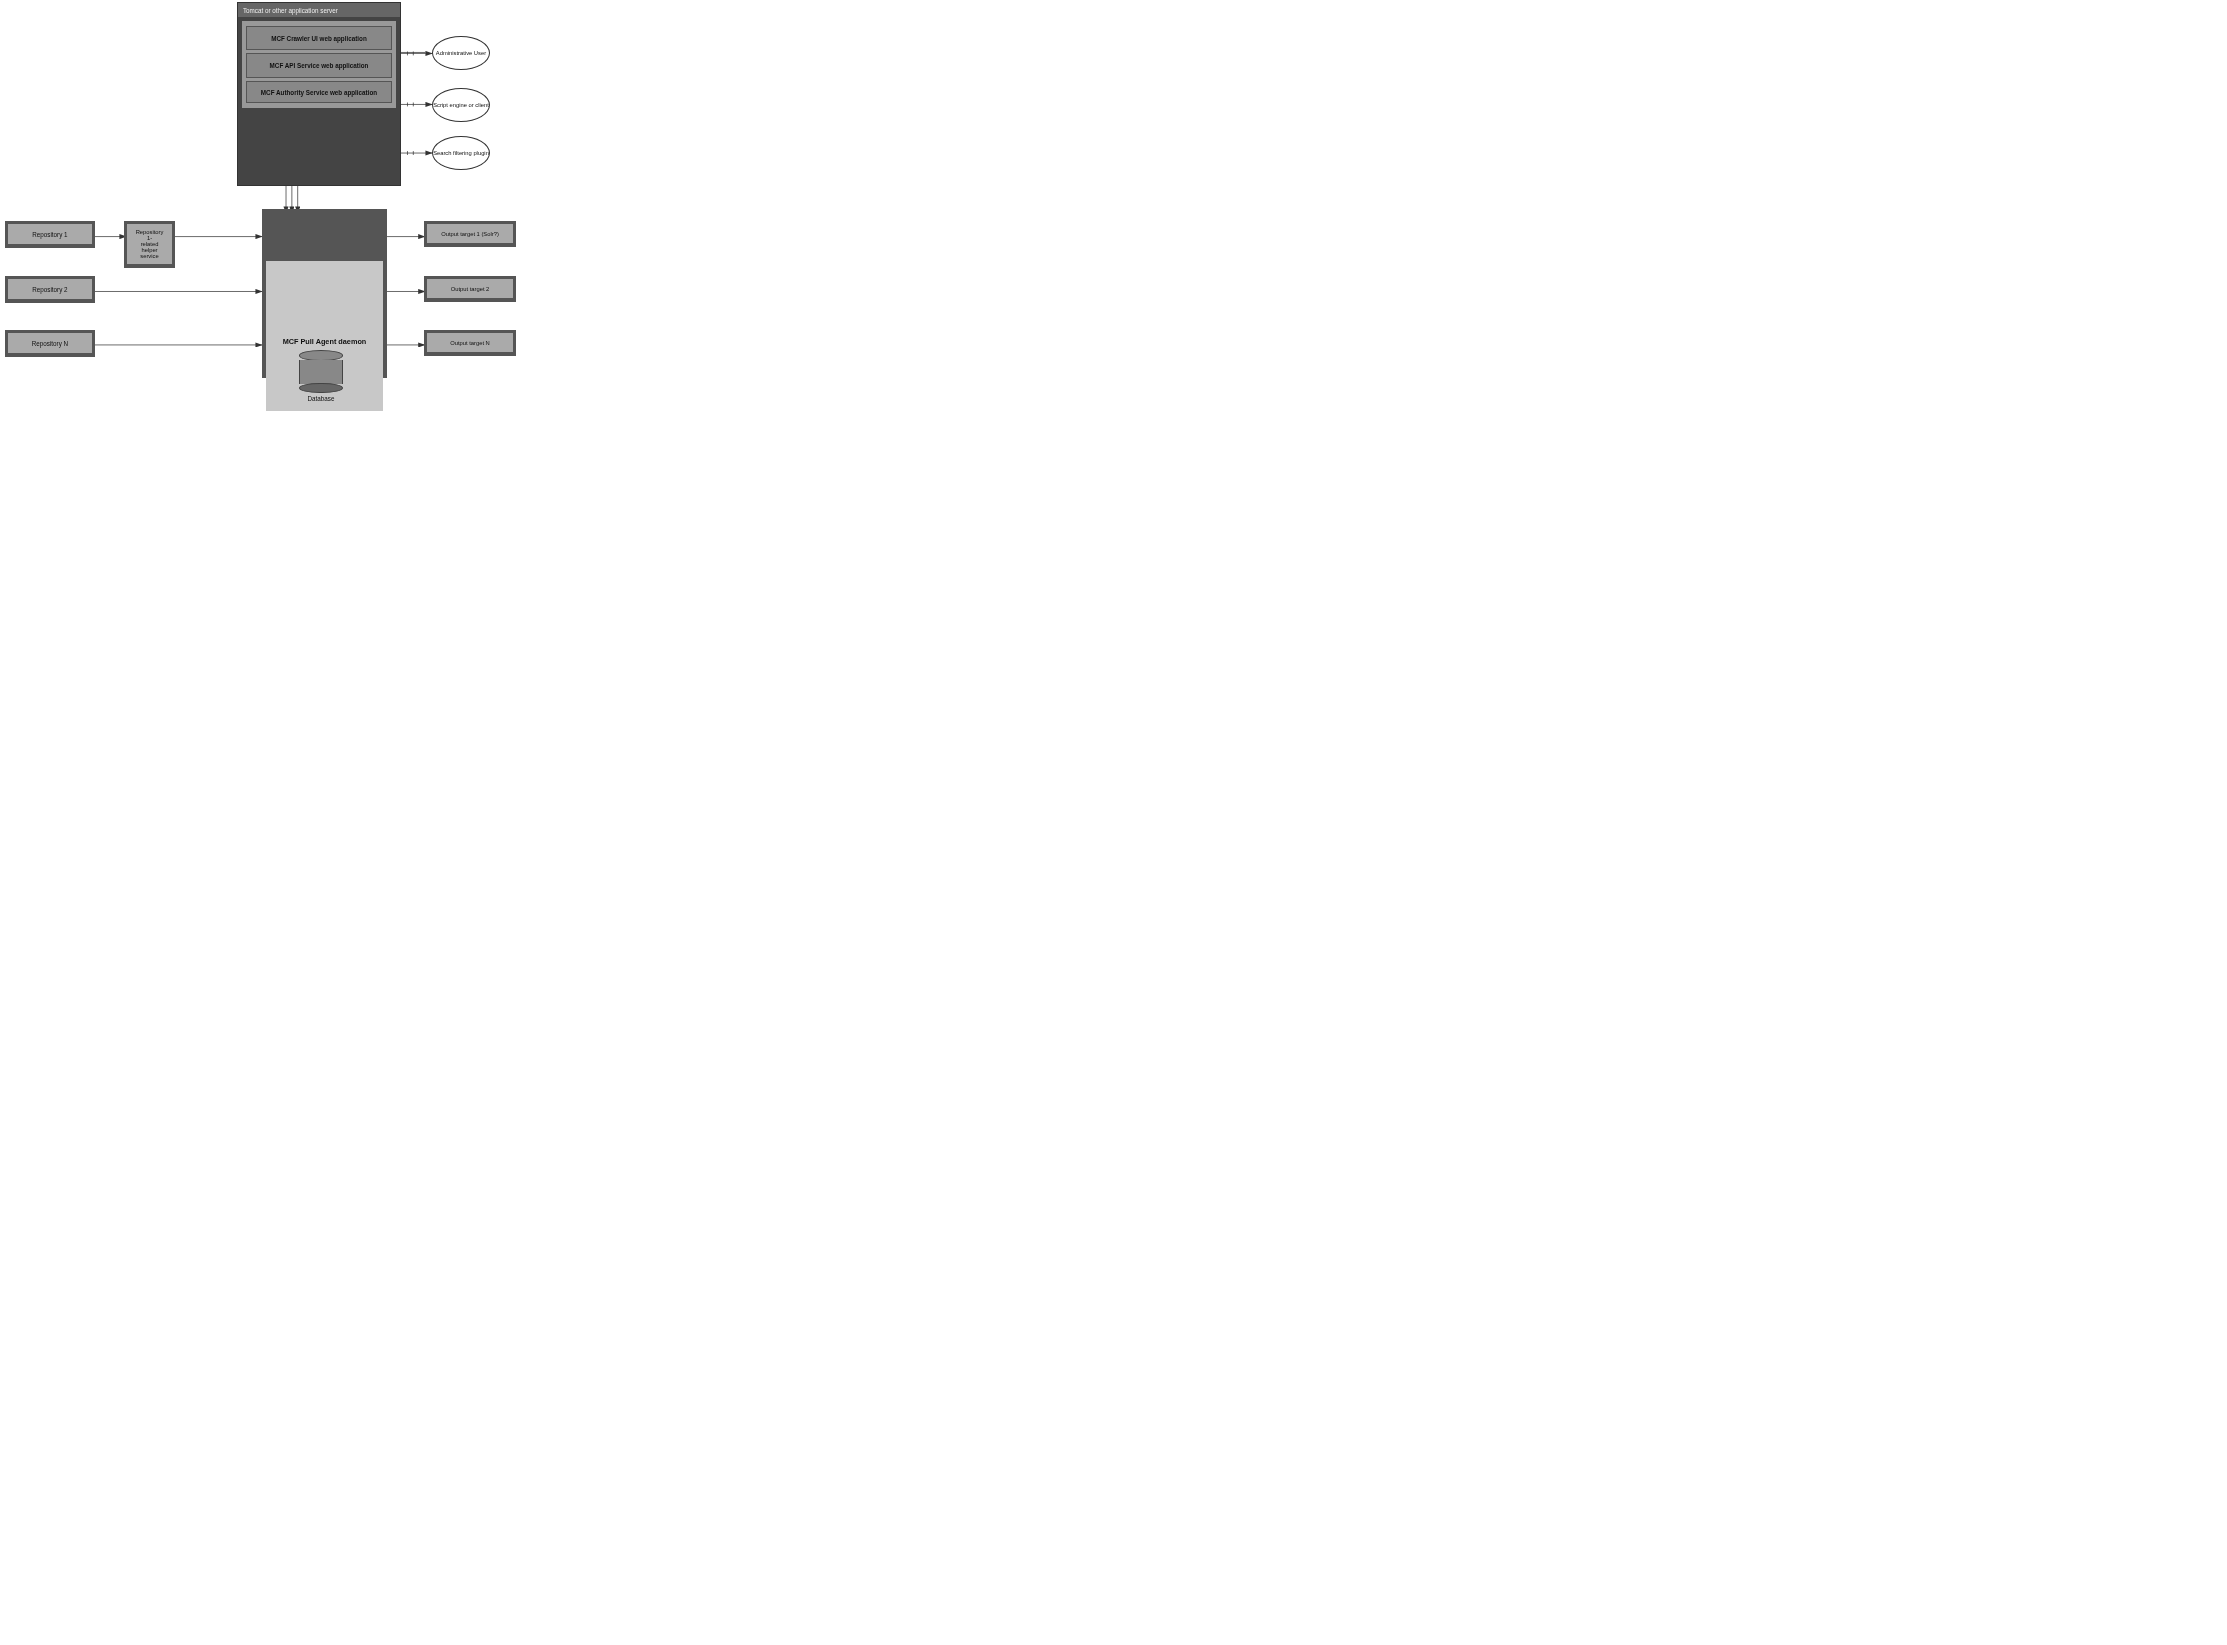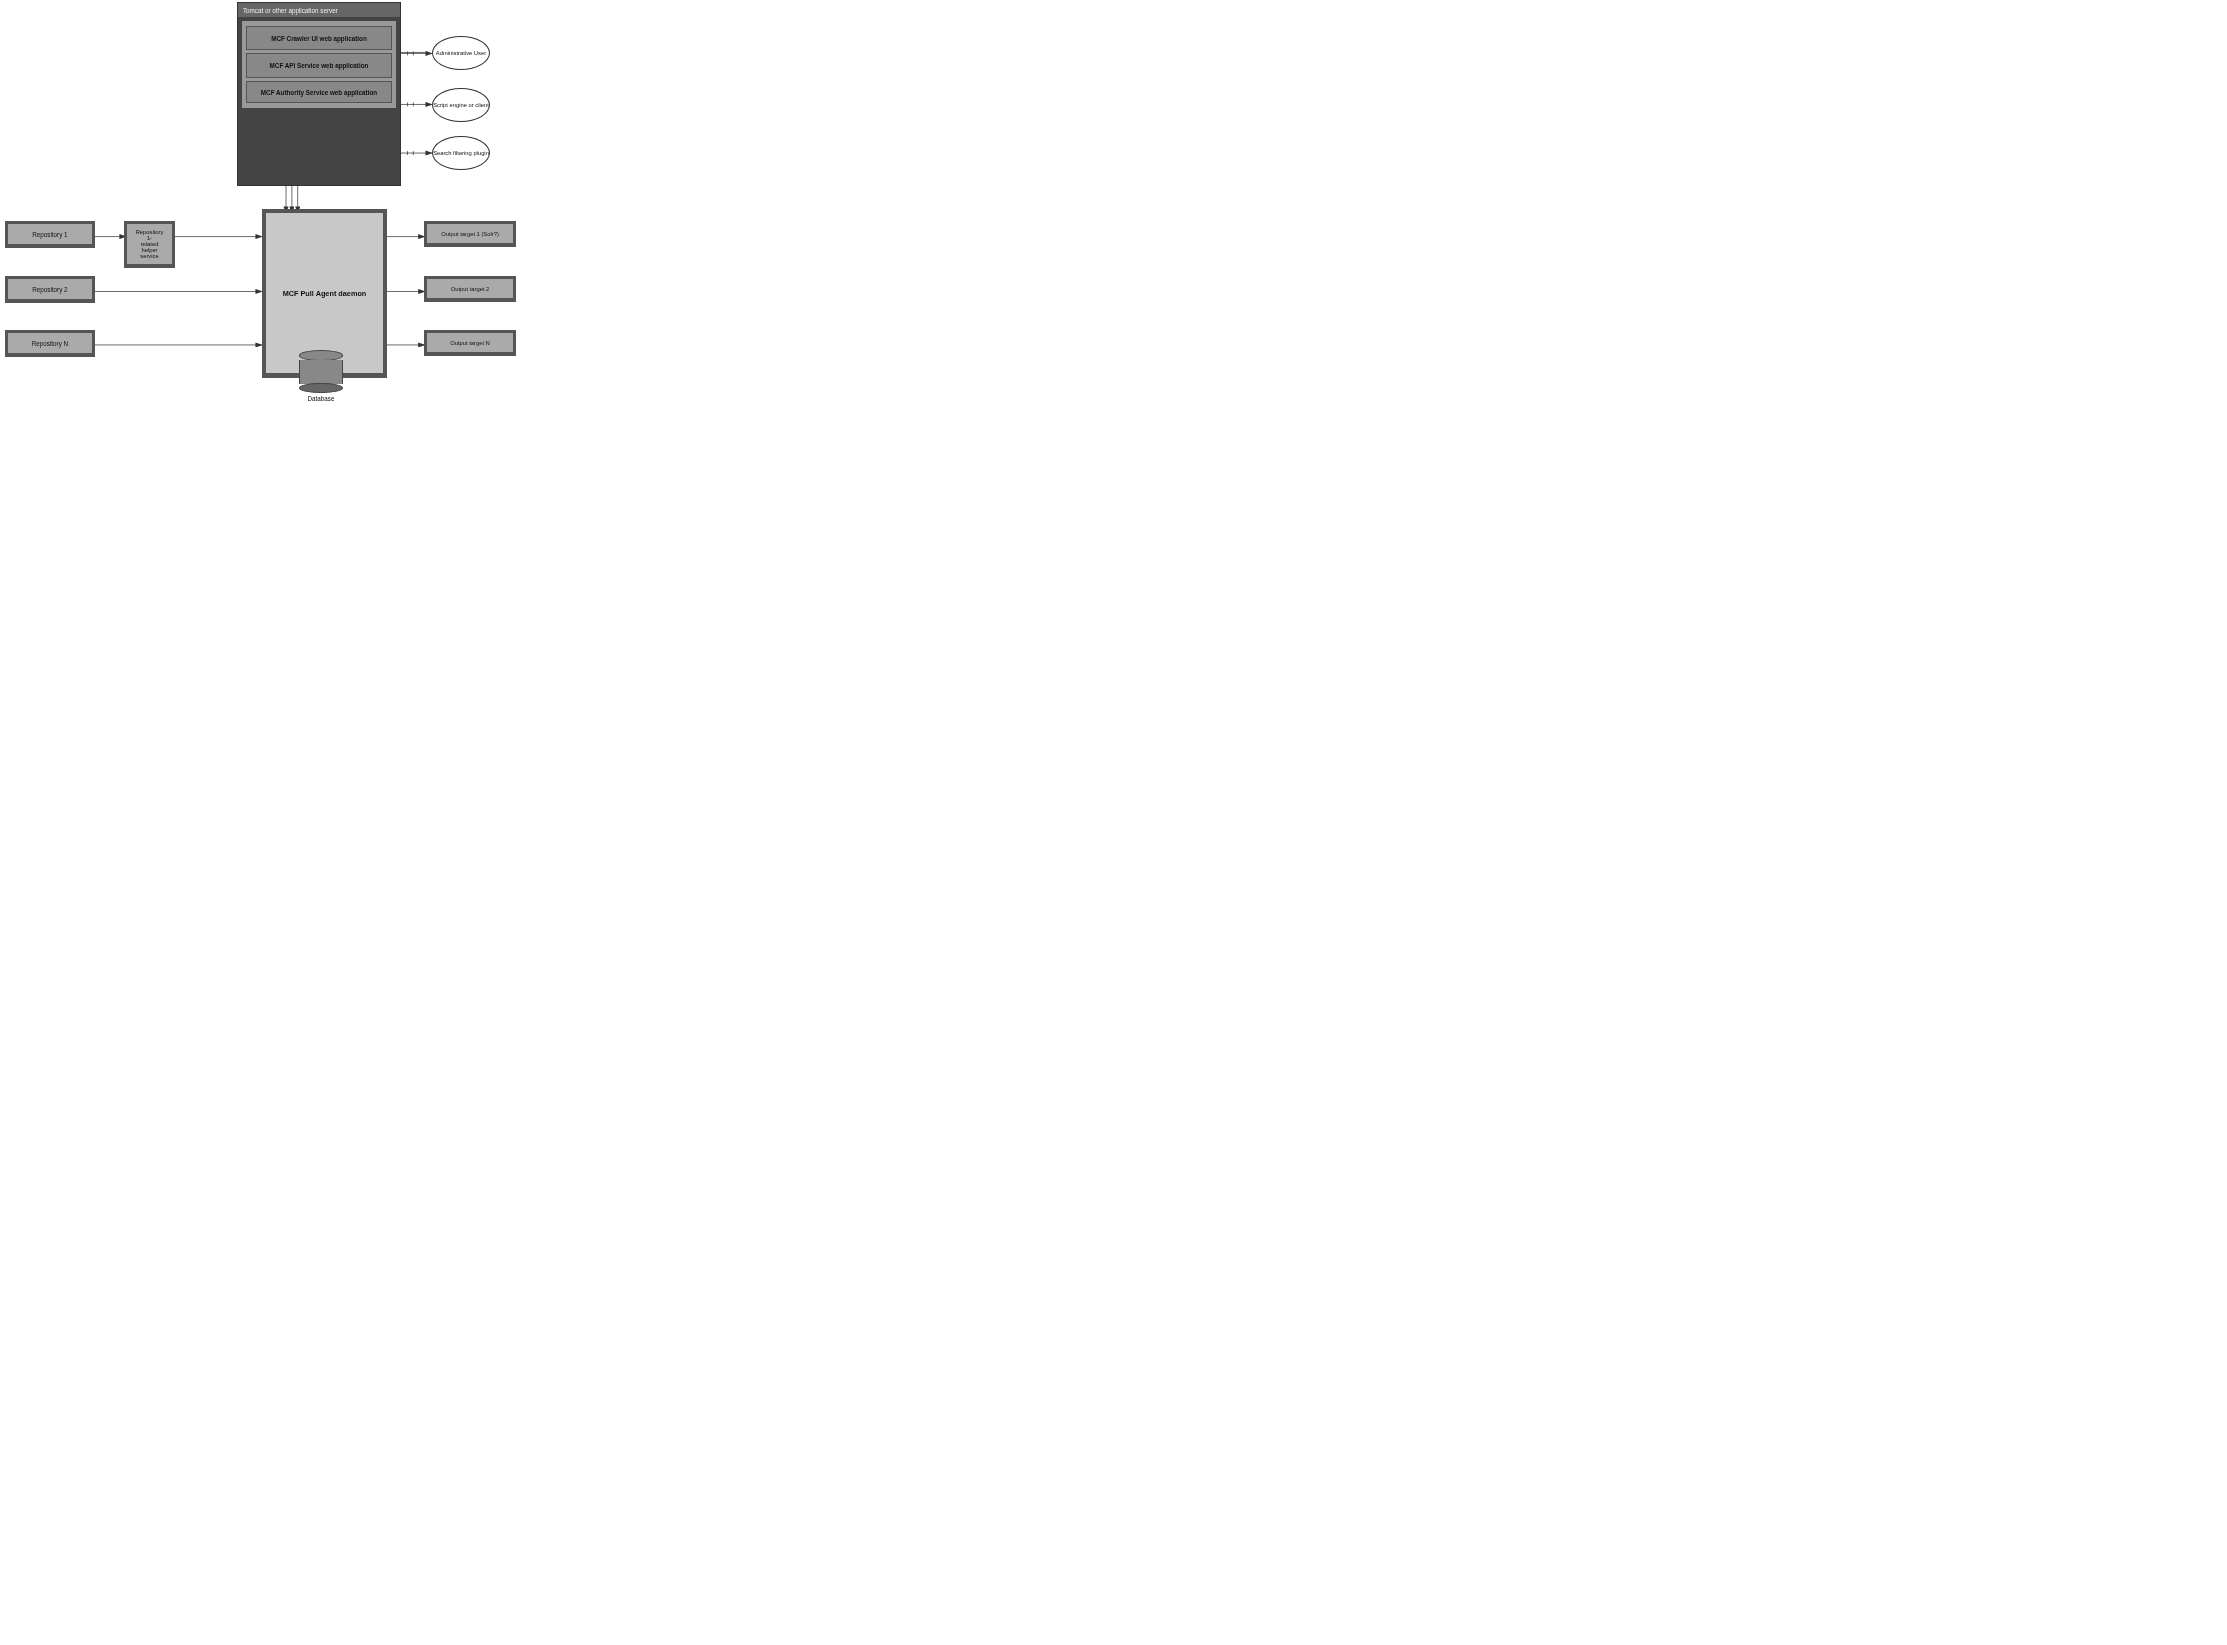--- a/index.html
+++ b/index.html
@@ -227,21 +227,21 @@
     <div class="repo-inner">Repository N</div>
   </div>
 
   <div class="helper-outer" style="top:221px; left:124px; width:51px;">
     <div class="helper-inner" style="white-space: pre-line;">Repository 1-
 related helper
 service</div>
   </div>
 
   <div class="pull-agent-outer" style="top:209px; left:262px; width:125px; height:169px;">
-    <div class="pull-agent-inner" style="width:100%; height:100%;">MCF Pull Agent daemon</div>
+    <div class="pull-agent-inner" style="width:100%; height:100%;margin-top:48px;">MCF Pull Agent daemon</div>
   </div>
 
   <div class="output-outer" style="top:221px; left:424px; width:92px;">
     <div class="output-inner">Output target 1 (Solr?)</div>
   </div>
 
   <div class="output-outer" style="top:276px; left:424px; width:92px;">
     <div class="output-inner">Output target 2</div>
   </div>
 

